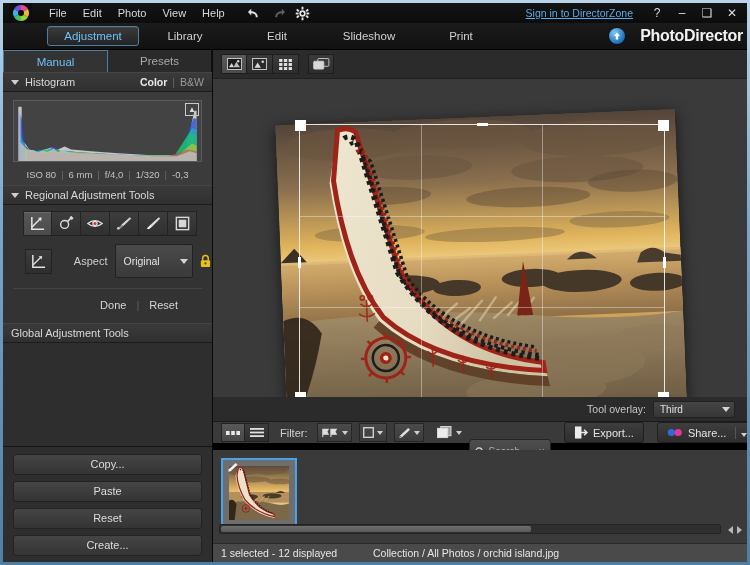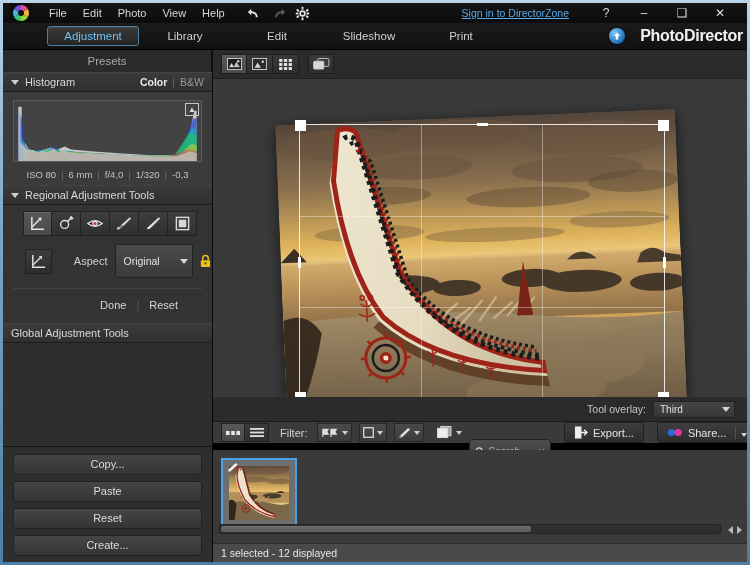--- a/index.html
+++ b/index.html
@@ -25,21 +25,21 @@
     background:linear-gradient(180deg,#141414 0%,#0c0c0c 100%);
     display:flex; align-items:center;
   }
   .logo-wrap { width:36px; height:20px; display:flex; align-items:center; justify-content:center; }
   .menu { display:flex; align-items:center; gap:0px; margin-left:2px; }
   .menu-item {
     padding:2px 8px; font-size:11px; color:#d7d7d7; cursor:default;
   }
   .tb-icons { display:flex; align-items:center; gap:9px; margin-left:14px; }
   .tb-ico { width:15px; height:15px; display:block; }
-  .tb-right { margin-left:auto; display:flex; align-items:center; gap:16px; padding-right:16px; }
+  .tb-right { margin-left:auto; display:flex; align-items:center; gap:3px; padding-right:4px; }
   .signin {
     color:#5aa9e8; text-decoration:underline; font-size:10.5px; cursor:pointer; margin-right:10px;
   }
   .wbtn {
     width:22px; height:18px; display:flex; align-items:center; justify-content:center;
     color:#dcdcdc; font-size:12px; cursor:default;
   }
 
   
   .navbar {
@@ -353,20 +353,21 @@
             <path d="M5 1.5 L8 5 L6.2 5 L6.2 8.5 L3.8 8.5 L3.8 5 L2 5 Z" fill="#fff"></path>
           </svg>
       </div>
       <span class="brand-name">PhotoDirector</span>
     </div>
   </div>
 
   <div class="left">
 
     <div class="tabs">
+      <div class="tab active">Manual</div>
       <div class="tab">Presets</div>
     </div>
 
     <div class="sec-head">
       <span class="tri down"></span>
       <span>Histogram</span>
       <span class="sec-right">
         <span class="on">Color</span>
         <span class="sep">|</span>
         <span class="off">B&amp;W</span>
@@ -819,14 +820,15 @@
         <div class="arrows">
           <span class="arw l"></span>
           <span class="arw r"></span>
         </div>
       </div>
     </div>
   </div>
 
   <div class="statusbar">
     <span class="st1">1 selected - 12 displayed</span>
+    <span class="st2">Collection / All Photos / orchid island.jpg</span>
   </div>
 </div>
 
 </body></html>

